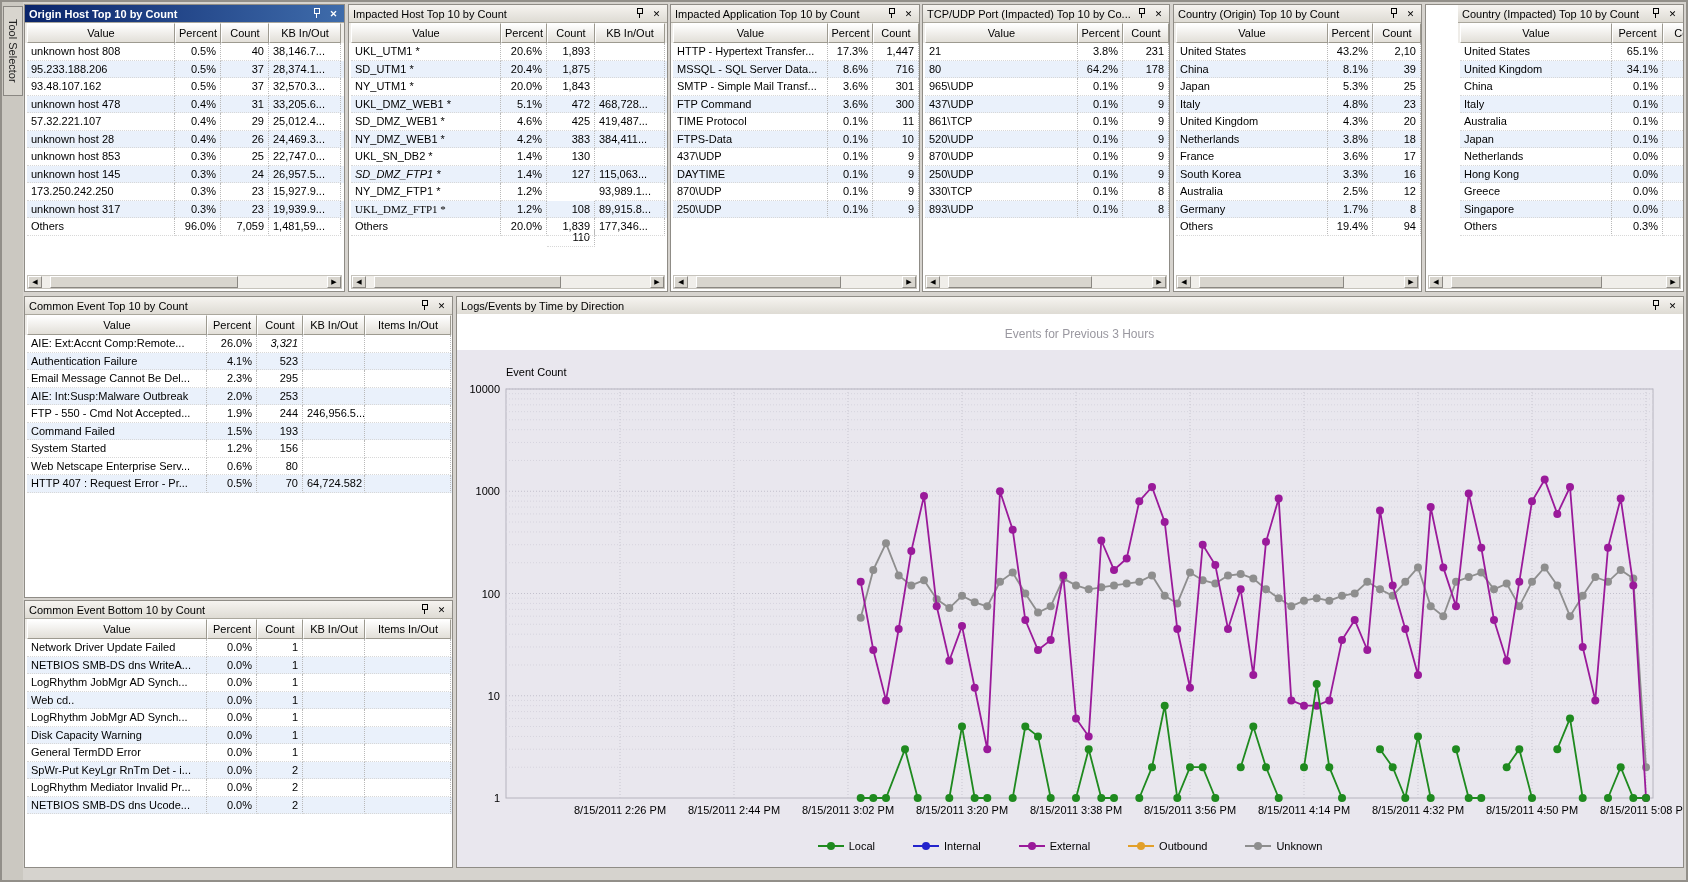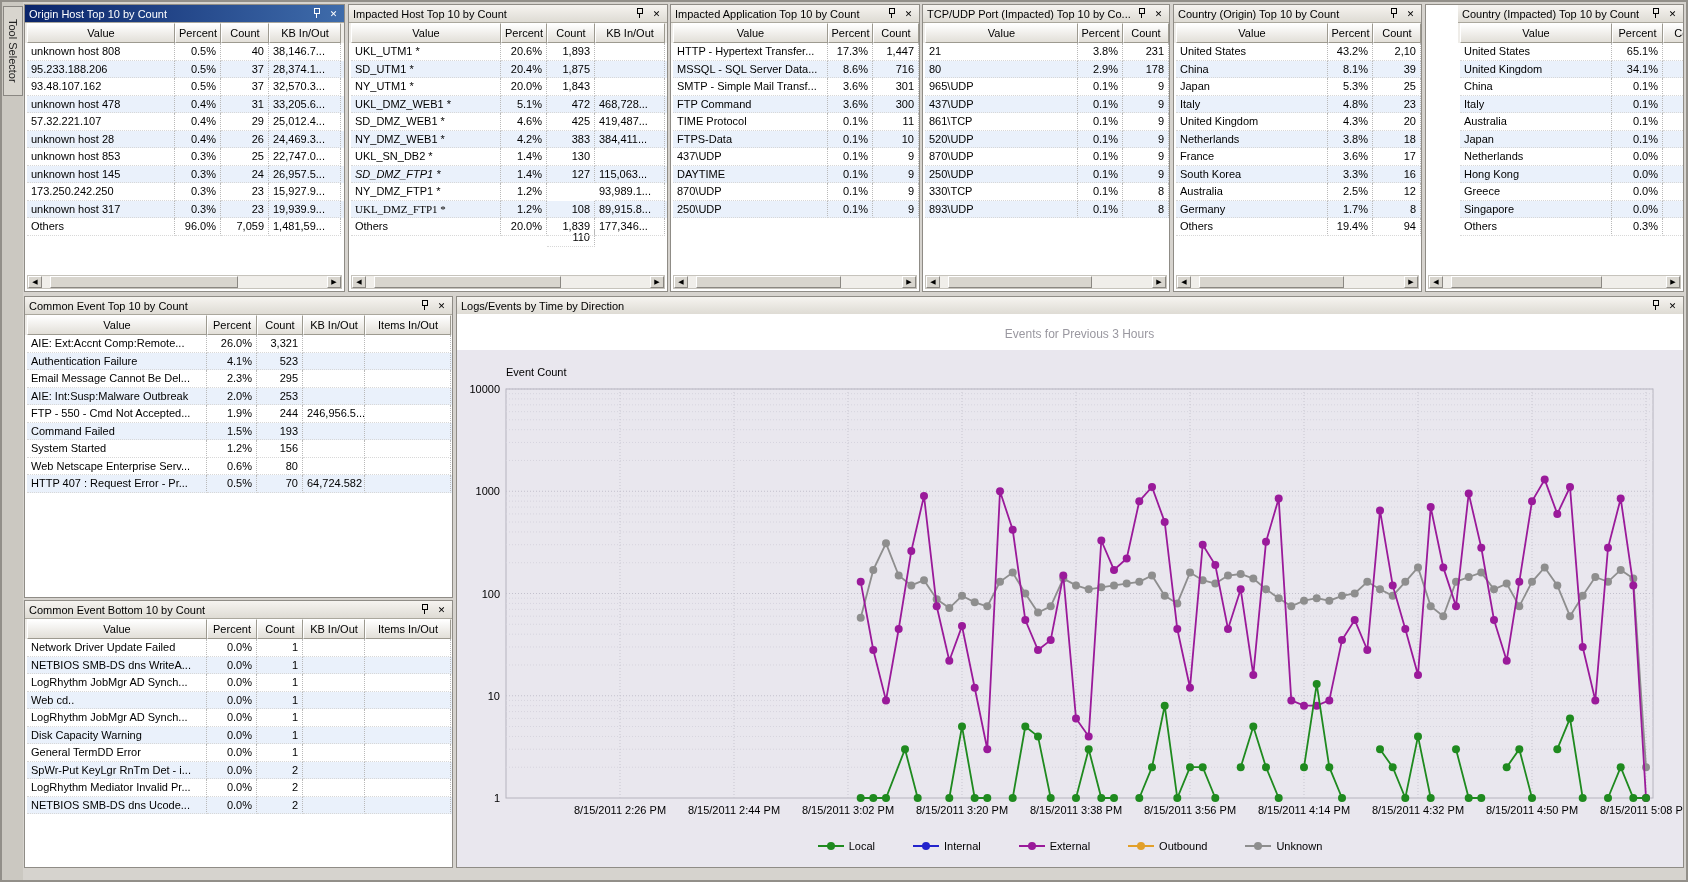--- a/index.html
+++ b/index.html
@@ -16,21 +16,21 @@
     display:flex;align-items:center;justify-content:center;
     writing-mode:vertical-rl;font-size:11px;color:#222;
   }
   .panel{position:absolute;background:#fff;border:1px solid #8f8c86;box-sizing:border-box;overflow:hidden;}
   .panel.chartp{background:#e9e7ee;}
   .titlebar{
     height:17px;display:flex;align-items:center;gap:4px;padding:0 4px;
     background:linear-gradient(#f6f4f0,#dedbd4);border-bottom:1px solid #aaa79d;
     white-space:nowrap;
   }
-  .titlebar.active{background:linear-gradient(90deg,#0a246a,#3f6cab);color:#fff;font-weight:normal;}
+  .titlebar.active{background:linear-gradient(90deg,#0a246a,#3f6cab);color:#fff;font-weight:bold;}
   .titlebar .t{flex:1;overflow:hidden;text-overflow:clip;}
   .icon-btn{width:13px;height:13px;display:flex;align-items:center;justify-content:center;font-size:9px;flex:0 0 auto;}
   .pin-glyph{display:inline-block;width:9px;height:11px;position:relative;}
   .pin-glyph::before{content:"";position:absolute;top:0;left:2px;width:4px;height:4px;border:1px solid currentColor;}
   .pin-glyph::after{content:"";position:absolute;top:6px;left:4px;width:1px;height:4px;background:currentColor;}
   .thead{display:flex;height:20px;padding-left:2px;background:#efede9;}
   .th{
     background:linear-gradient(#ffffff,#e2dfd8);
     border:1px solid;border-color:#fff #9d9a90 #9d9a90 #fff;
     display:flex;align-items:center;justify-content:center;
@@ -327,21 +327,21 @@
         <div class="th" style="width: 46px;">Count</div>
       </div>
       <div class="tbody">
         <div class="tr">
           <div class="td " style="width: 153px;">21</div>
           <div class="td r" style="width: 45px;">3.8%</div>
           <div class="td r" style="width: 46px;">231</div>
         </div>
         <div class="tr alt">
           <div class="td " style="width: 153px;">80</div>
-          <div class="td r" style="width: 45px;">2.9%</div>
+          <div class="td r" style="width: 45px;">64.2%</div>
           <div class="td r" style="width: 46px;">178</div>
         </div>
         <div class="tr">
           <div class="td " style="width: 153px;">965\UDP</div>
           <div class="td r" style="width: 45px;">0.1%</div>
           <div class="td r" style="width: 46px;">9</div>
         </div>
         <div class="tr alt">
           <div class="td " style="width: 153px;">437\UDP</div>
           <div class="td r" style="width: 45px;">0.1%</div>
@@ -548,21 +548,21 @@
         <div class="th" style="width: 180px;">Value</div>
         <div class="th" style="width: 50px;">Percent</div>
         <div class="th" style="width: 46px;">Count</div>
         <div class="th" style="width: 62px;">KB In/Out</div>
         <div class="th" style="width: 86px;">Items In/Out</div>
       </div>
       <div class="tbody">
         <div class="tr">
           <div class="td " style="width: 180px;">AIE:  Ext:Accnt Comp:Remote...</div>
           <div class="td r" style="width: 50px;">26.0%</div>
-          <div class="td r" style="width: 46px;">3,321</div>
+          <div class="td r" style="width: 46px; font-style: italic;">3,321</div>
           <div class="td " style="width: 62px;"></div>
           <div class="td " style="width: 86px;"></div>
         </div>
         <div class="tr alt">
           <div class="td " style="width: 180px;">Authentication Failure</div>
           <div class="td r" style="width: 50px;">4.1%</div>
           <div class="td r" style="width: 46px;">523</div>
           <div class="td " style="width: 62px;"></div>
           <div class="td " style="width: 86px;"></div>
         </div>

